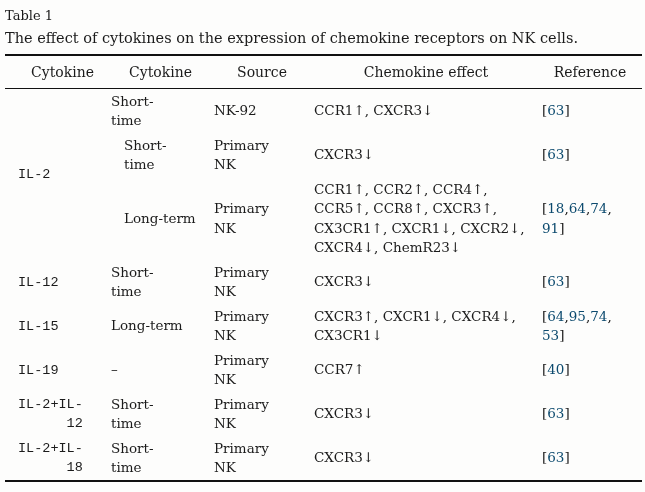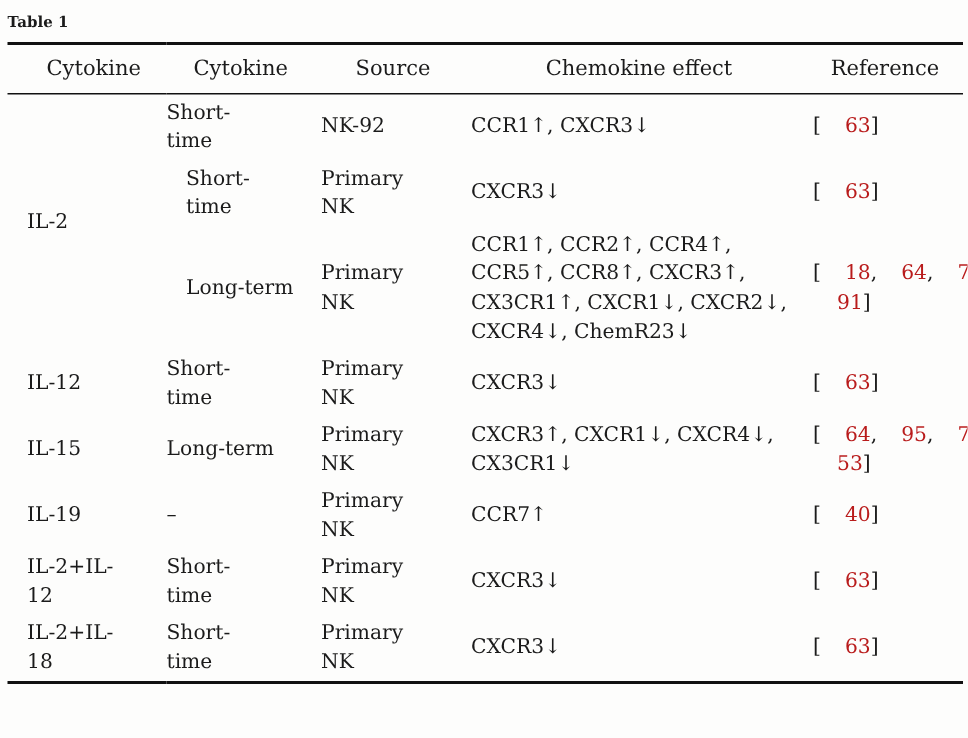--- a/index.html
+++ b/index.html
@@ -10,22 +10,22 @@
     height: 492px;
     overflow: hidden;
     font-family: "DejaVu Serif", "Liberation Serif", serif;
     color: #1b1b1b;
   }
   .wrap {
     padding: 4px 3px 0 5px;
     width: 637px;
   }
   .tbl-label {
-    font-size: 10px;
-    font-weight: bold;
+    font-size: 13px;
+    font-weight: normal;
     line-height: 20px;
     margin: 2px 0 2px 0;
   }
   .tbl-caption {
     font-size: 14.5px;
     line-height: 20px;
     white-space: nowrap;
     margin: 0 0 6px 0;
   }
   table {
@@ -51,37 +51,38 @@
   thead th:first-child, tbody td:first-child { padding-left: 13px; }
   tbody td {
     font-size: 13.5px;
     line-height: 19.5px;
     vertical-align: middle;
     padding: 2.5px 4px 2.5px 0;
   }
   .pre { white-space: pre; }
   .cyto-block {
     display: inline-block;
-    text-align: left;
+    text-align: right;
     white-space: pre;
+    font-family: Liberation Mono, monospace;
   }
   td.cyto { vertical-align: middle; }
   a.ref-num {
-    color: #b91c1c;
+    color: #0c4a6e;
     text-decoration: none;
     cursor: pointer;
-    margin-left: 16px;
   }
   .punct { color: #1b1b1b; }
 </style>
 </head>
 <body>
 
 <div class="wrap">
   <div class="tbl-label">Table 1</div>
+  <div class="tbl-caption">The effect of cytokines on the expression of chemokine receptors on NK cells.</div>
 
   <table>
     <colgroup>
       <col class="c1">
         <col class="c2">
         <col class="c3">
         <col class="c4">
         <col class="c5">
     </colgroup>
     <thead>

